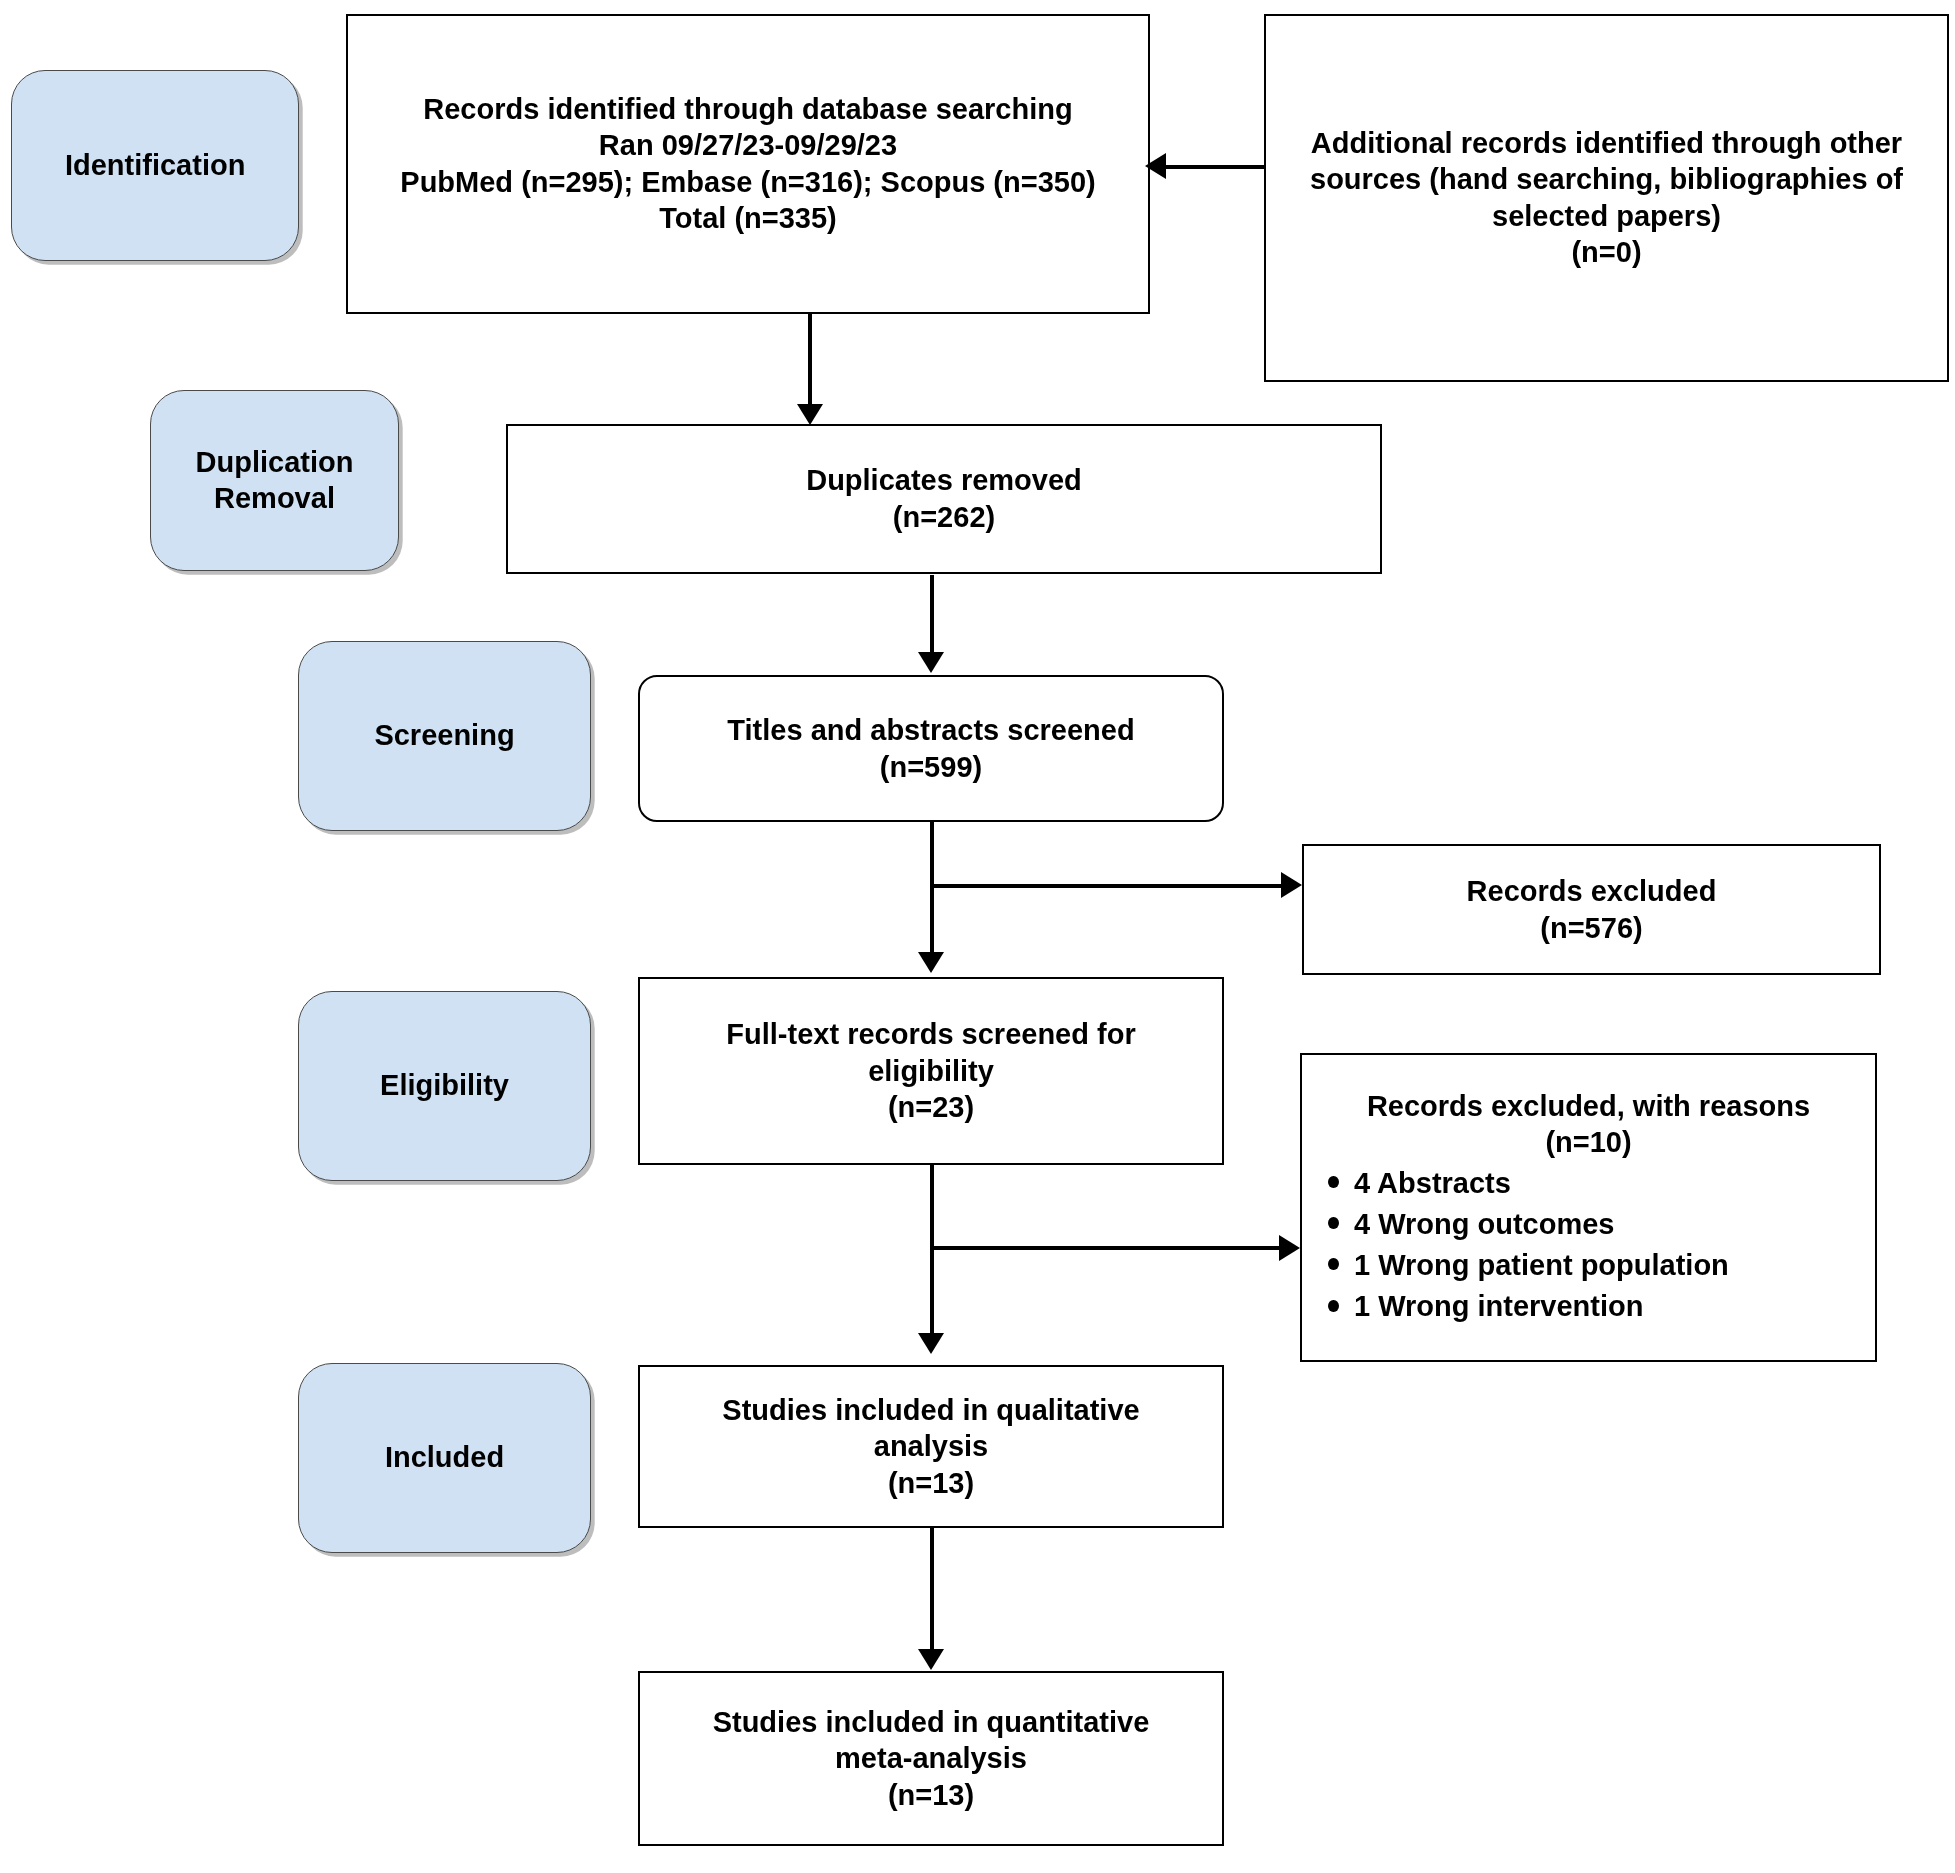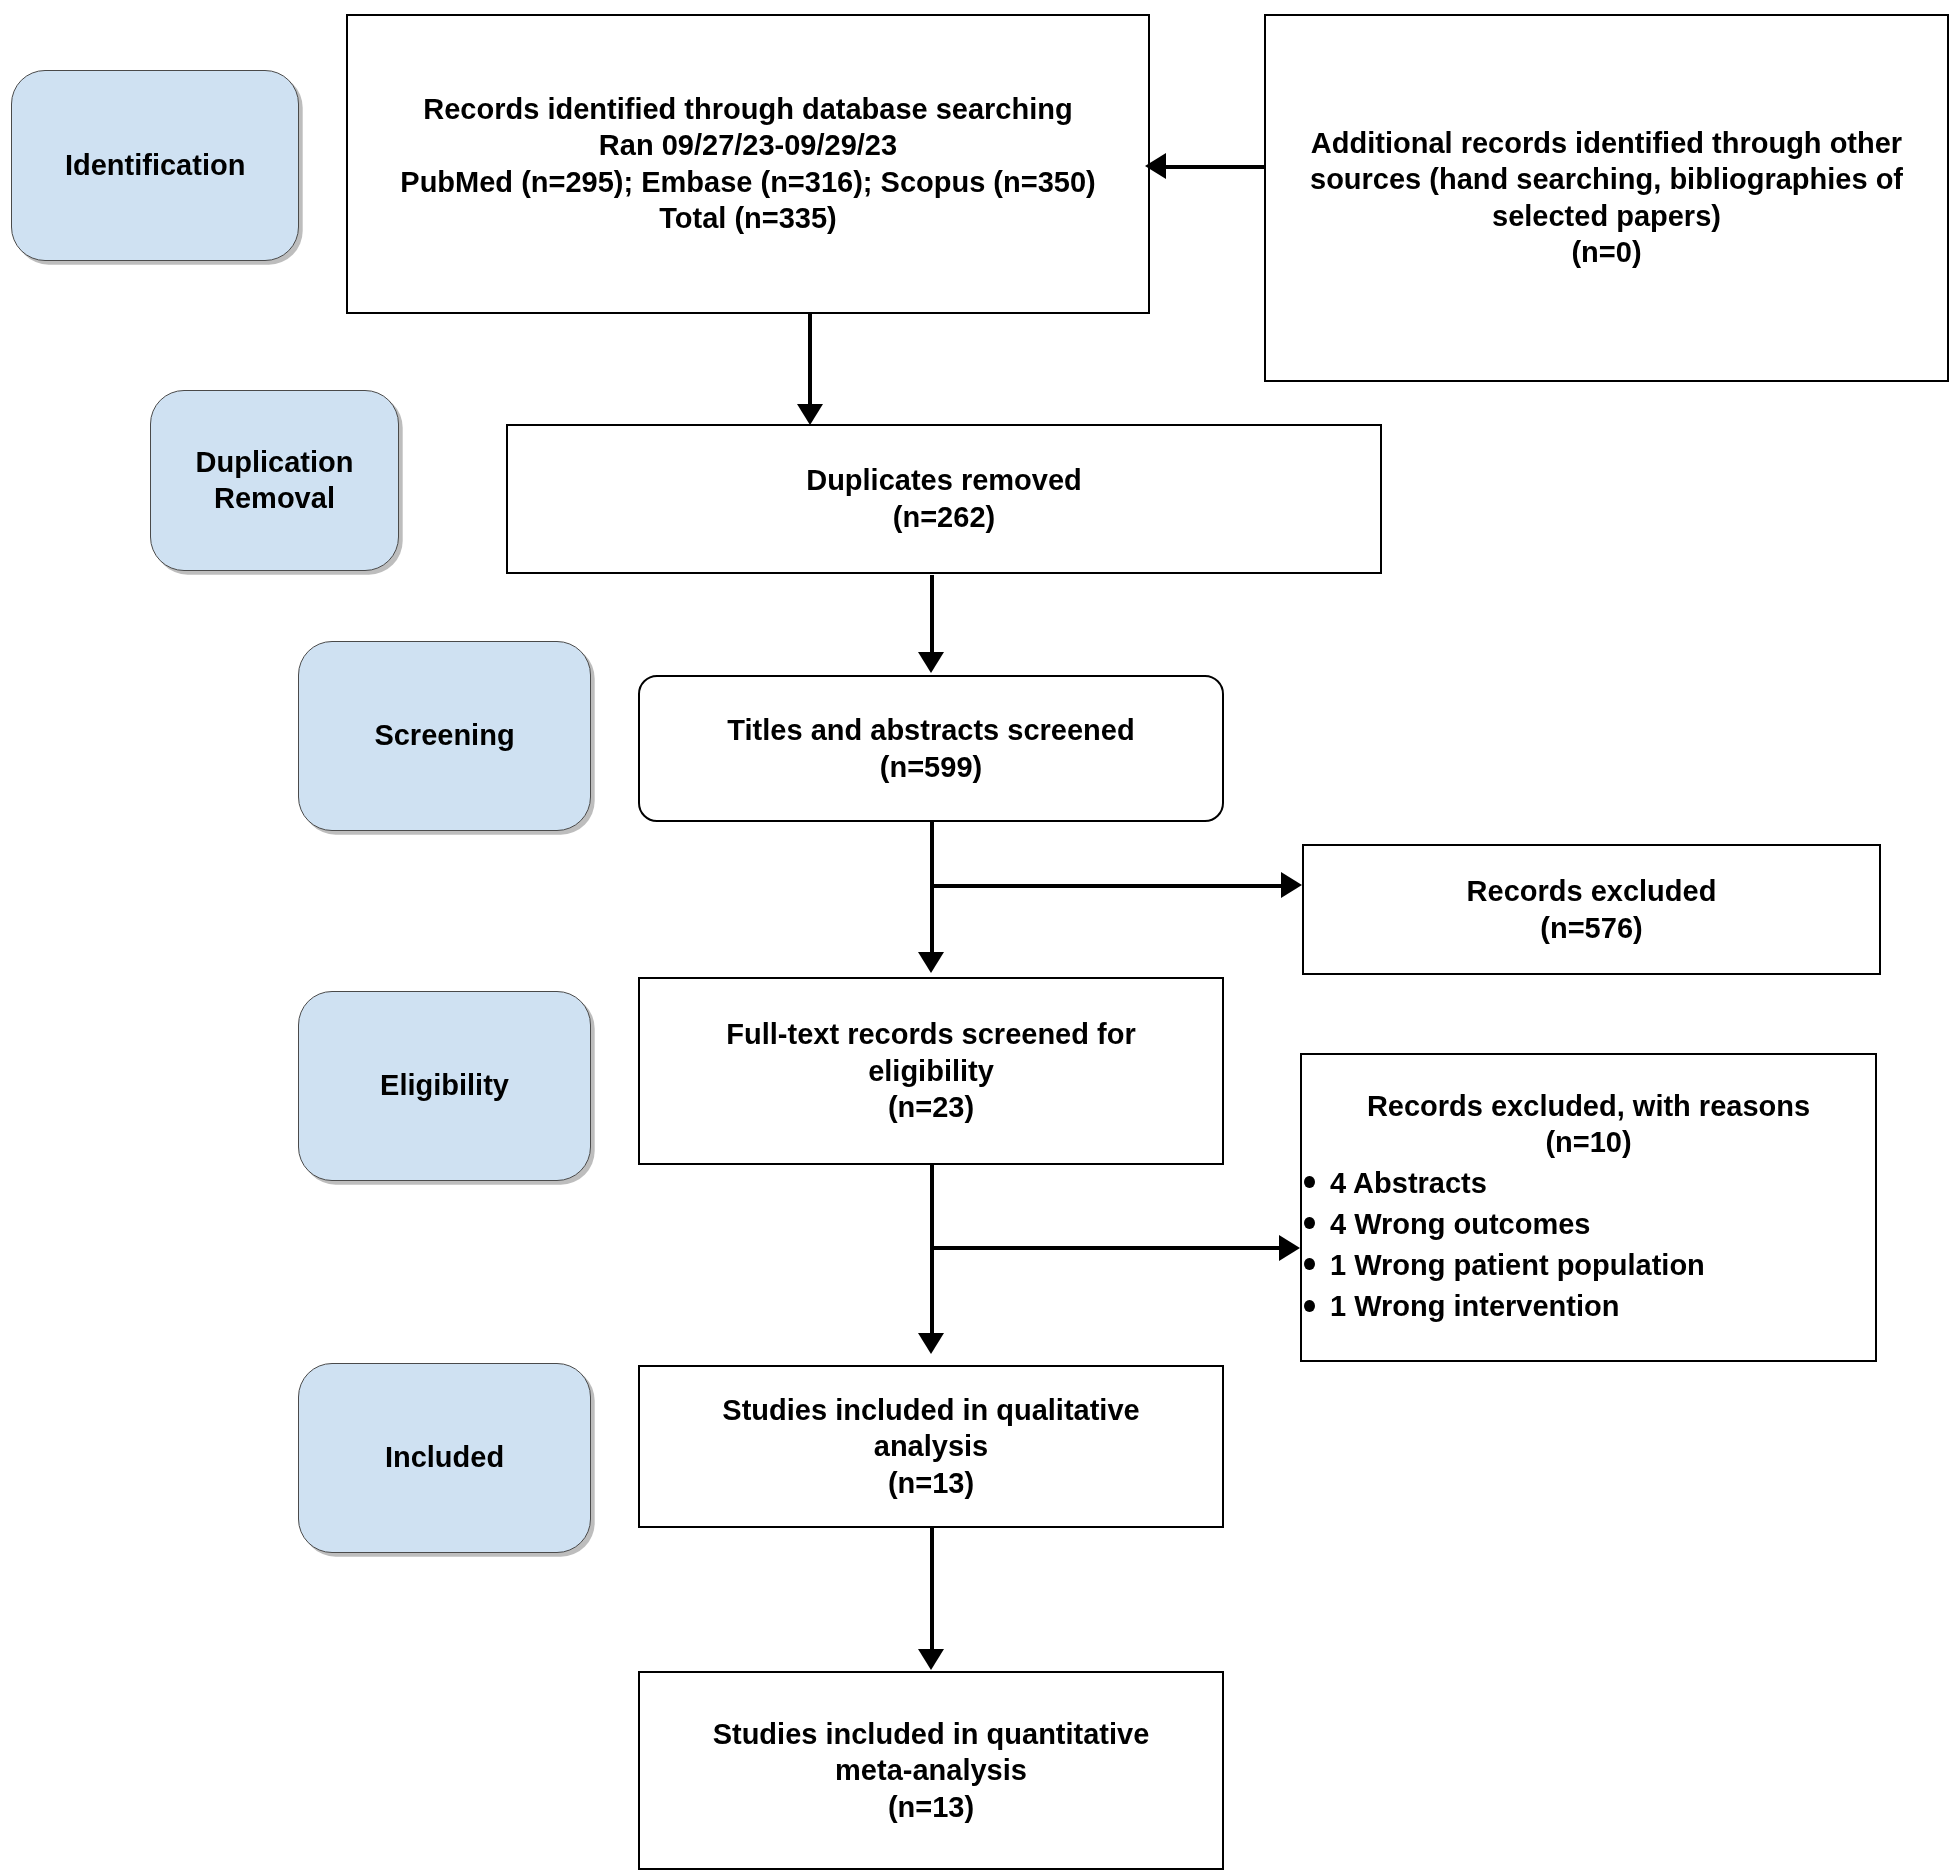--- a/index.html
+++ b/index.html
@@ -70,21 +70,21 @@
     border:2.5px solid #000000;
     display:flex;
     flex-direction:column;
     justify-content:center;
     color:#000000;
     font-weight:bold;
   }
   .reasons .hdr{text-align:center;line-height:1.26;padding:0 5px;}
   .reasons ul{
     margin:2px 0 0 0;
-    padding-left:28px;
+    padding-left:52px;
     list-style:none;
   }
   .reasons li{
     position:relative;
     line-height:1.42;
     text-align:left;
   }
   .reasons li::before{
     content:"";
     position:absolute;
@@ -207,21 +207,21 @@
     <div class="inner">
       <div>Studies included in qualitative</div>
       <div>analysis</div>
       <div>(n=13)</div>
     </div>
   </div>
 
   <div class="ln vline" style="left:930px;top:1528px;height:125px;"></div>
   <div class="arrow-down" style="left:918px;top:1649px;"></div>
 
-  <div class="box f47" style="left:638px;top:1671px;width:586px;height:199px;align-items:center;">
+  <div class="box f47" style="left:638px;top:1671px;width:586px;height:175px;align-items:center;">
     <div class="inner">
       <div>Studies included in quantitative</div>
       <div>meta-analysis</div>
       <div>(n=13)</div>
     </div>
   </div>
 
 </div>
 
 

